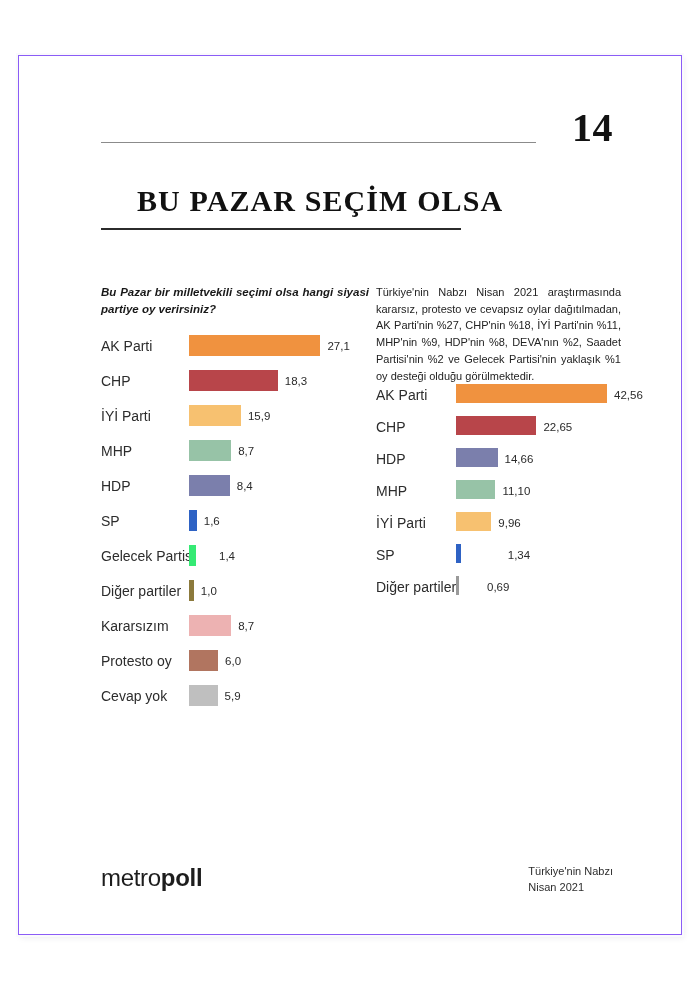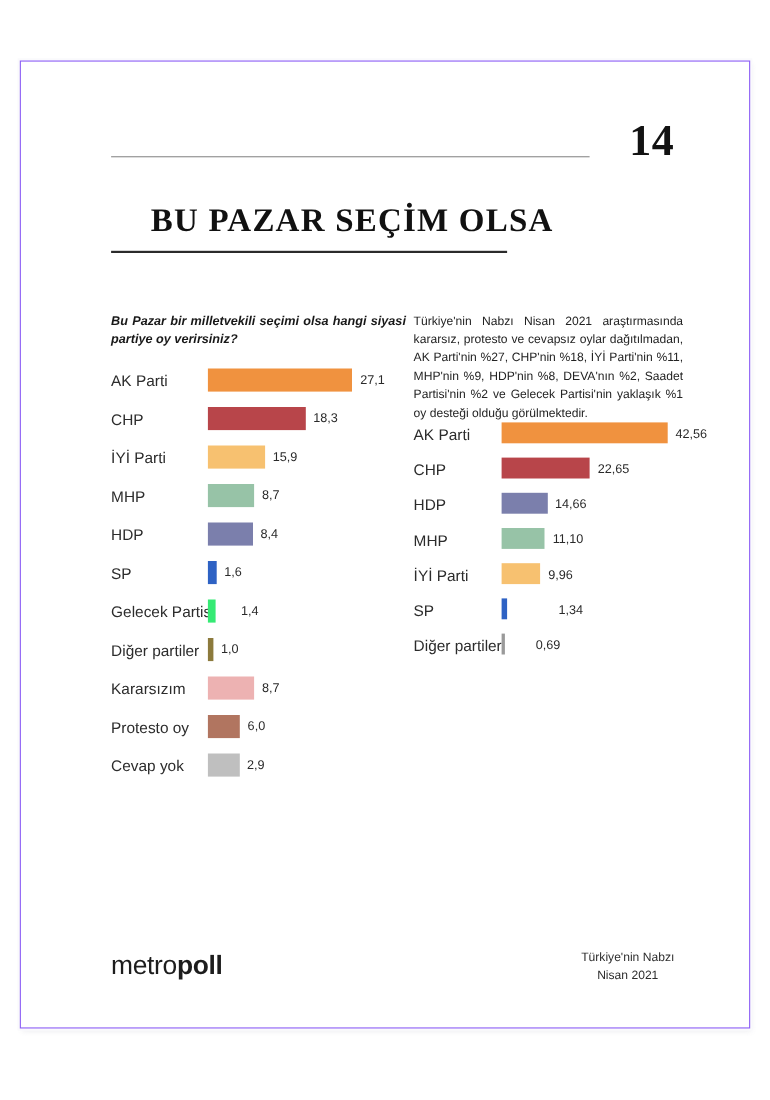--- a/index.html
+++ b/index.html
@@ -92,21 +92,21 @@
 
   
   #footer { position:absolute; left:82px; top:800px; width:512px; height:45px; }
   #logo {
     position:absolute; left:0; top:8px;
     font-size:24px; color:#1d1d1d; letter-spacing:-0.3px;
   }
   #logo .b { font-weight:700;text-align:right; }
   #footer-note {
     position:absolute; right:0; top:8px;
-    font-size:11px; color:#2e2e2e; line-height:1.45; text-align:center;
+    font-size:11px; color:#2e2e2e; line-height:1.45; text-align:left;
   }
 </style>
 </head>
 <body>
 
 <div id="page">
 
   <div id="header">
     <div id="header-rule"></div>
     <div id="page-number">14</div>
@@ -185,21 +185,21 @@
           <div class="row-label">Protesto oy</div>
           <div class="bar-wrap">
             <div class="bar" style="width: 29.1px; background: rgb(177, 117, 96);"></div>
             <div class="bar-val" style="left: 36.1px;">6,0</div>
           </div>
         </div>
         <div class="row">
           <div class="row-label">Cevap yok</div>
           <div class="bar-wrap">
             <div class="bar" style="width: 28.615px; background: rgb(191, 191, 191);"></div>
-            <div class="bar-val" style="left: 35.615px;">2,9</div>
+            <div class="bar-val" style="left: 35.615px;">5,9</div>
           </div>
         </div>
       </div>
   </div>
 
   <div id="col-right">
     <div id="para">Türkiye'nin Nabzı Nisan 2021 araştırmasında kararsız, protesto ve cevapsız oylar dağıtılmadan, AK Parti'nin %27, CHP'nin %18, İYİ Parti'nin %11, MHP'nin %9, HDP'nin %8, DEVA'nın %2, Saadet Partisi'nin %2 ve Gelecek Partisi'nin yaklaşık %1 oy desteği olduğu görülmektedir.</div>
     <div id="chart-right">
         <div class="row">
           <div class="row-label">AK Parti</div>

